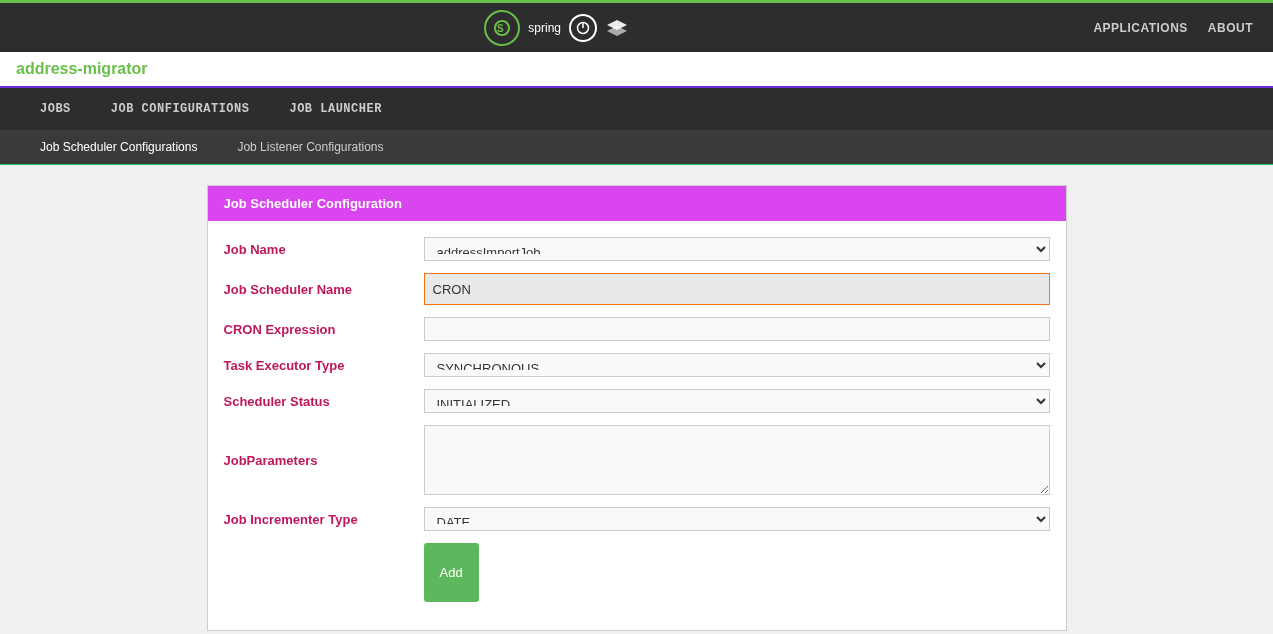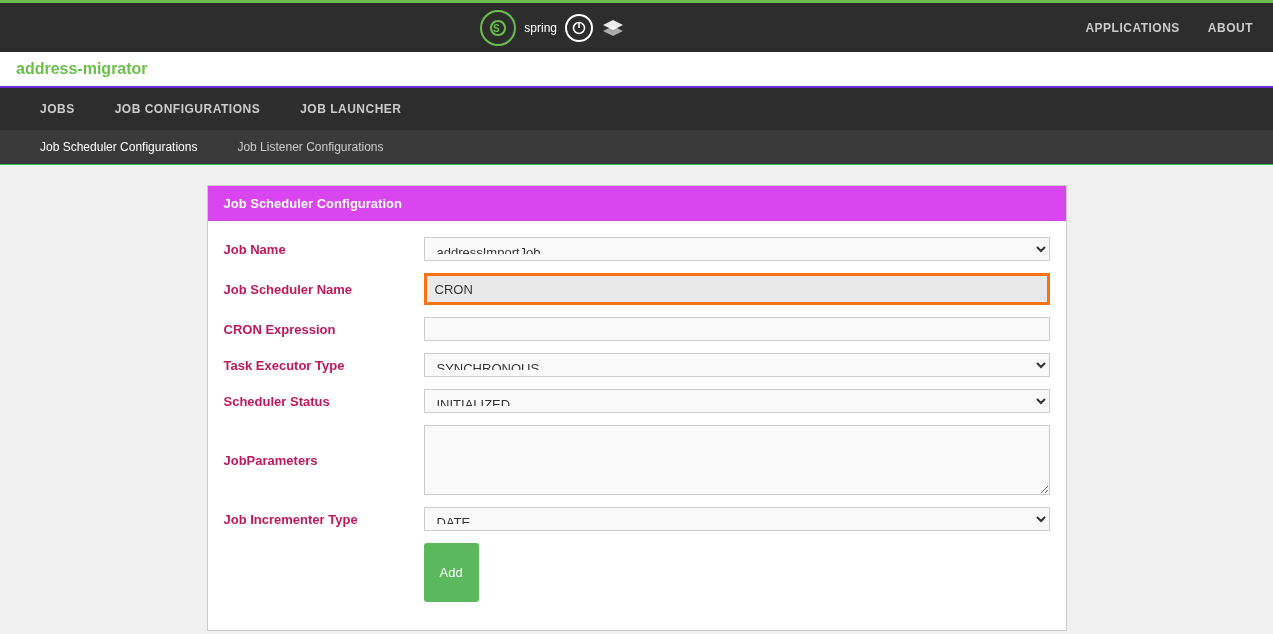--- a/index.html
+++ b/index.html
@@ -43,21 +43,21 @@
       color: #ffffff;
       font-size: 14px;
     }
     .layers-icon {
       color: #ffffff;
       font-size: 20px;
       display: flex; align-items: center; justify-content: center;
     }
     .top-nav-links {
       display: flex;
-      gap: 28px;
+      gap: 20px;
     }
     .top-nav-links a {
       color: #cccccc;
       text-decoration: none;
       font-size: 12px;
       font-weight: bold;
       letter-spacing: 0.5px;
     }
 
     
@@ -81,20 +81,21 @@
       gap: 0;
     }
     .sub-navbar a {
       color: #cccccc;
       text-decoration: none;
       font-size: 12px;
       font-weight: bold;
       letter-spacing: 0.5px;
       padding: 14px 20px;
       display: block;
+      font-family: Liberation Mono, monospace;
     }
 
     
     .secondary-navbar {
       background: #3a3a3a;
       display: flex;
       align-items: center;
       padding: 0 20px;
       gap: 0;
       border-bottom: 1px solid #22c55e;
@@ -148,21 +149,21 @@
       flex: 1;
       border: 1px solid #ccc;
       background: #f9f9f9;
       padding: 6px 8px;
       font-size: 13px;
       color: #333;
       height: 24px;
     }
     .form-control-readonly {
       flex: 1;
-      border: 3px solid #f97316;
+      border: 1px solid #f97316;
       background: #e9e9e9;
       padding: 6px 8px;
       font-size: 13px;
       color: #333;
       height: 32px;
     }
     select.form-control {
       appearance: auto;
       cursor: pointer;
     }

